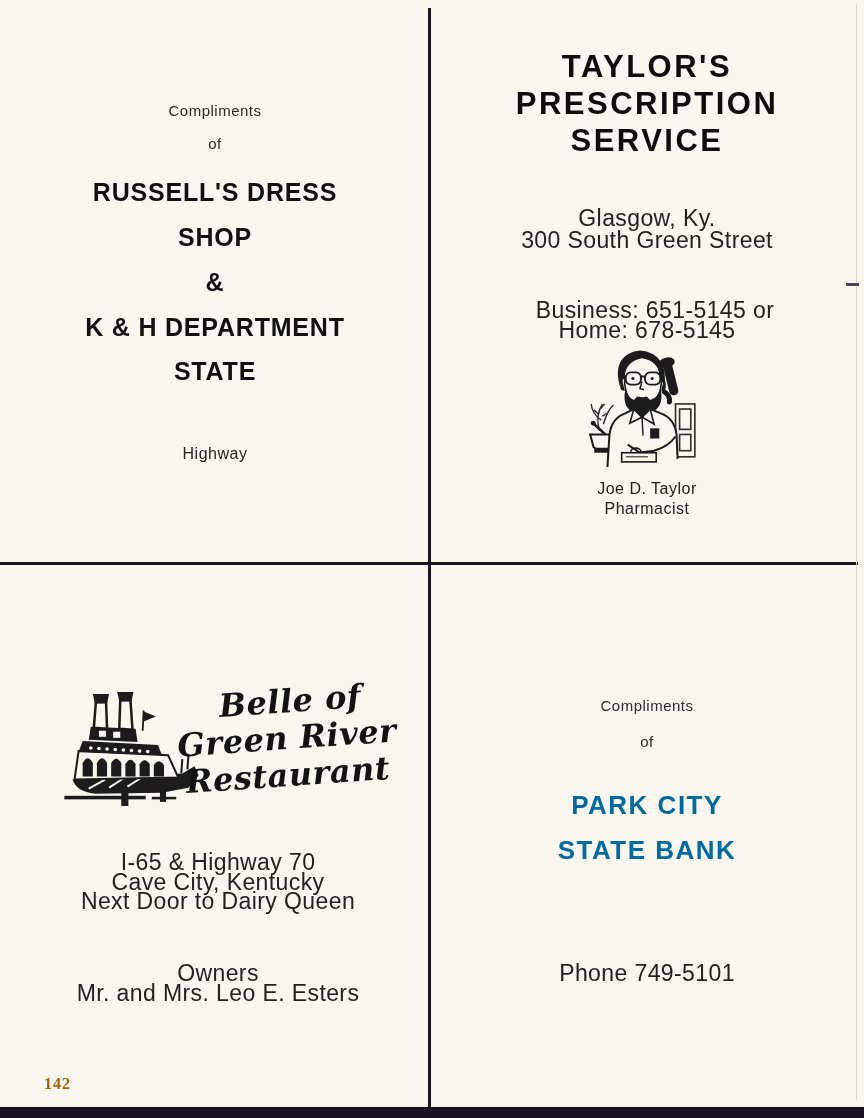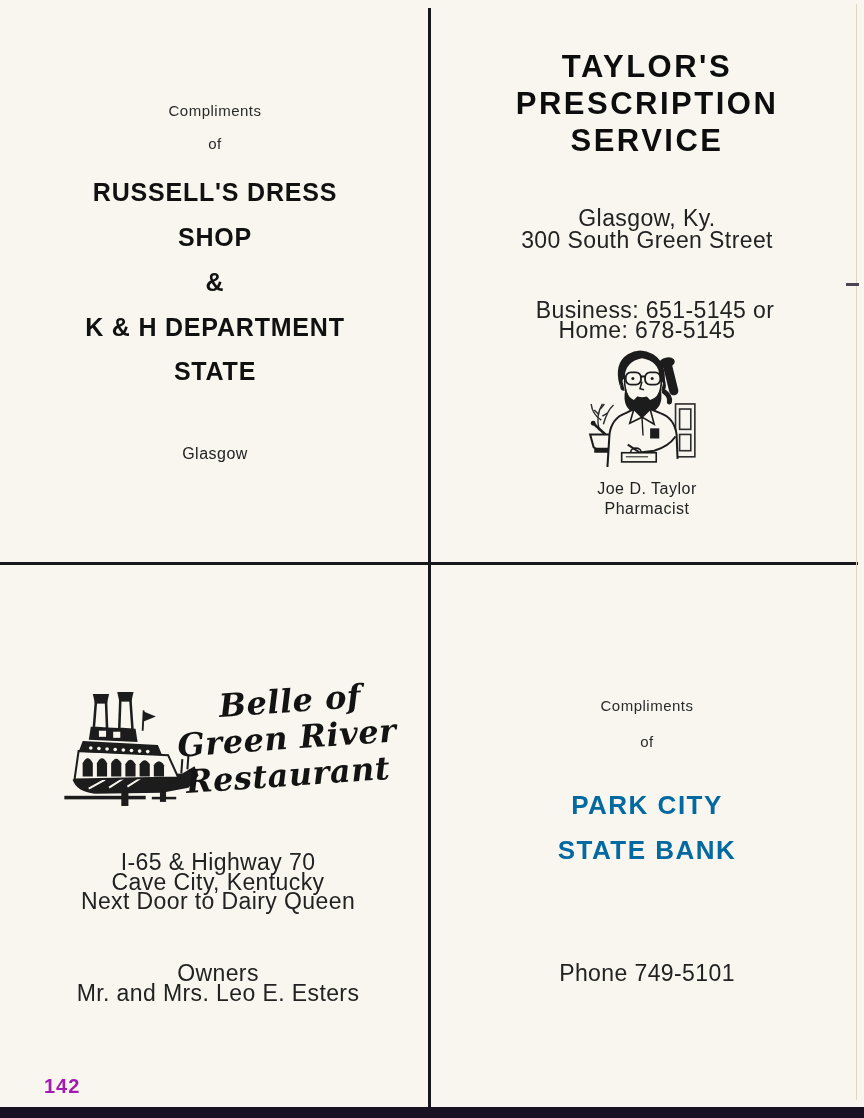--- a/index.html
+++ b/index.html
@@ -15,22 +15,22 @@
   .t-body-sm{font-size:16px;letter-spacing:.5px;color:#222;}
   .t-h-left{font-weight:bold;font-size:25px;letter-spacing:.8px;color:#111;}
   .t-h-taylor{font-weight:bold;font-size:31px;letter-spacing:2.5px;color:#0d0d0d;}
   .t-h-bank{font-weight:bold;font-size:26px;letter-spacing:1.5px;color:#0369a1;}
   .t-script{
     font-family:"DejaVu Serif",serif;font-style:italic;font-weight:bold;
     font-size:32px;letter-spacing:.5px;color:#131313;
     transform:rotate(-4deg);transform-origin:center;
   }
   .pageno{
-    position:absolute;font-family:Liberation Sans, sans-serif;font-weight:bold;
-    font-size:20px;letter-spacing:1px;color:#a21caf;
+    position:absolute;font-family:Liberation Serif, serif;font-weight:bold;
+    font-size:16px;letter-spacing:1px;color:#a16207;
   }
   .vline{position:absolute;left:428px;top:8px;width:3px;height:1099px;background:#17171c;}
   .hline{position:absolute;left:0;top:562px;width:858px;height:3px;background:#17171c;}
   .bottom-band{position:absolute;left:0;top:1107px;width:864px;height:11px;background:#191223;}
   .edge-line{position:absolute;left:856px;top:4px;width:1px;height:1096px;background:#ddd6c4;}
   .edge-dash{position:absolute;left:846px;top:283px;width:13px;height:3px;background:#4a4550;}
   .illo{position:absolute;}
 </style>
 </head>
 <body>
@@ -38,21 +38,21 @@
 <div class="page">
 
   <div class="q" style="left:0;top:0;width:430px;height:562px;">
     <div class="ln t-sm" style="left:0;width:100%;top:103px;">Compliments</div>
     <div class="ln t-sm" style="left:0;width:100%;top:136px;">of</div>
     <div class="ln t-h-left" style="left:0;width:100%;top:224px;">SHOP</div>
     <div class="ln t-h-left" style="left:0;width:100%;top:179px;">RUSSELL'S DRESS</div>
     <div class="ln t-h-left" style="left:0;width:100%;top:269px;">&amp;</div>
     <div class="ln t-h-left" style="left:0;width:100%;top:314px;">K &amp; H DEPARTMENT</div>
     <div class="ln t-h-left" style="left:0;width:100%;top:358px;">STATE</div>
-    <div class="ln t-body-sm" style="left:0;width:100%;top:445px;">Glasgow</div>
+    <div class="ln t-body-sm" style="left:0;width:100%;top:445px;">Highway</div>
   </div>
 
   <div class="q" style="left:430px;top:0;width:434px;height:562px;">
     <div class="ln t-h-taylor" style="left:0;width:100%;top:50px;">TAYLOR'S</div>
     <div class="ln t-h-taylor" style="left:0;width:100%;top:87px;">PRESCRIPTION</div>
     <div class="ln t-h-taylor" style="left:0;width:100%;top:124px;">SERVICE</div>
     <div class="ln t-body" style="left:0;width:100%;top:206px;">Glasgow, Ky.</div>
     <div class="ln t-body" style="left:0;width:100%;top:228px;">300 South Green Street</div>
     <div class="ln t-body" style="left:8px;width:100%;top:298px;">Business: 651-5145 or</div>
     <div class="ln t-body" style="left:0;width:100%;top:318px;">Home: 678-5145</div>

